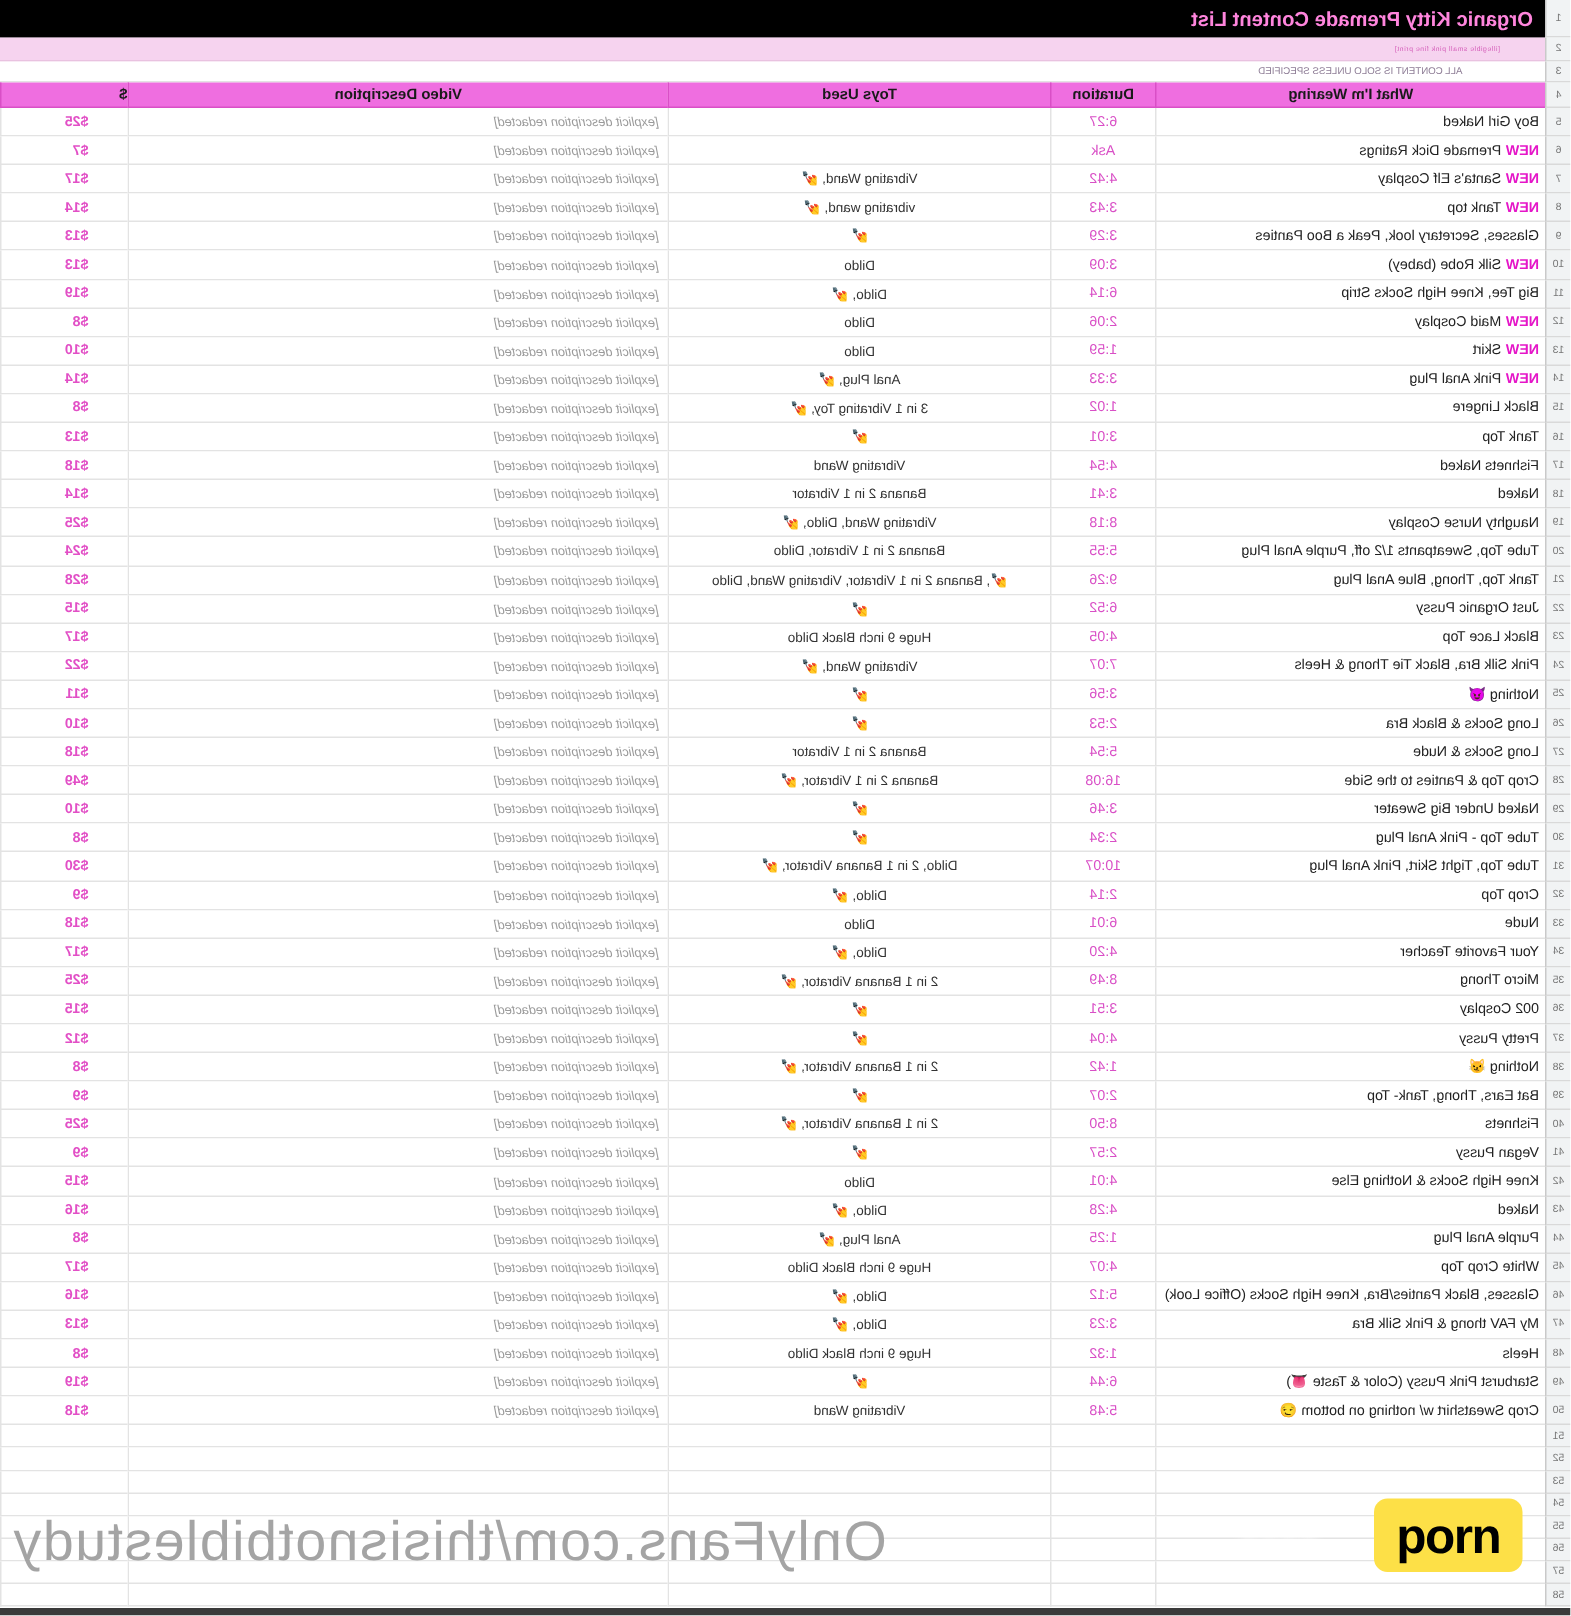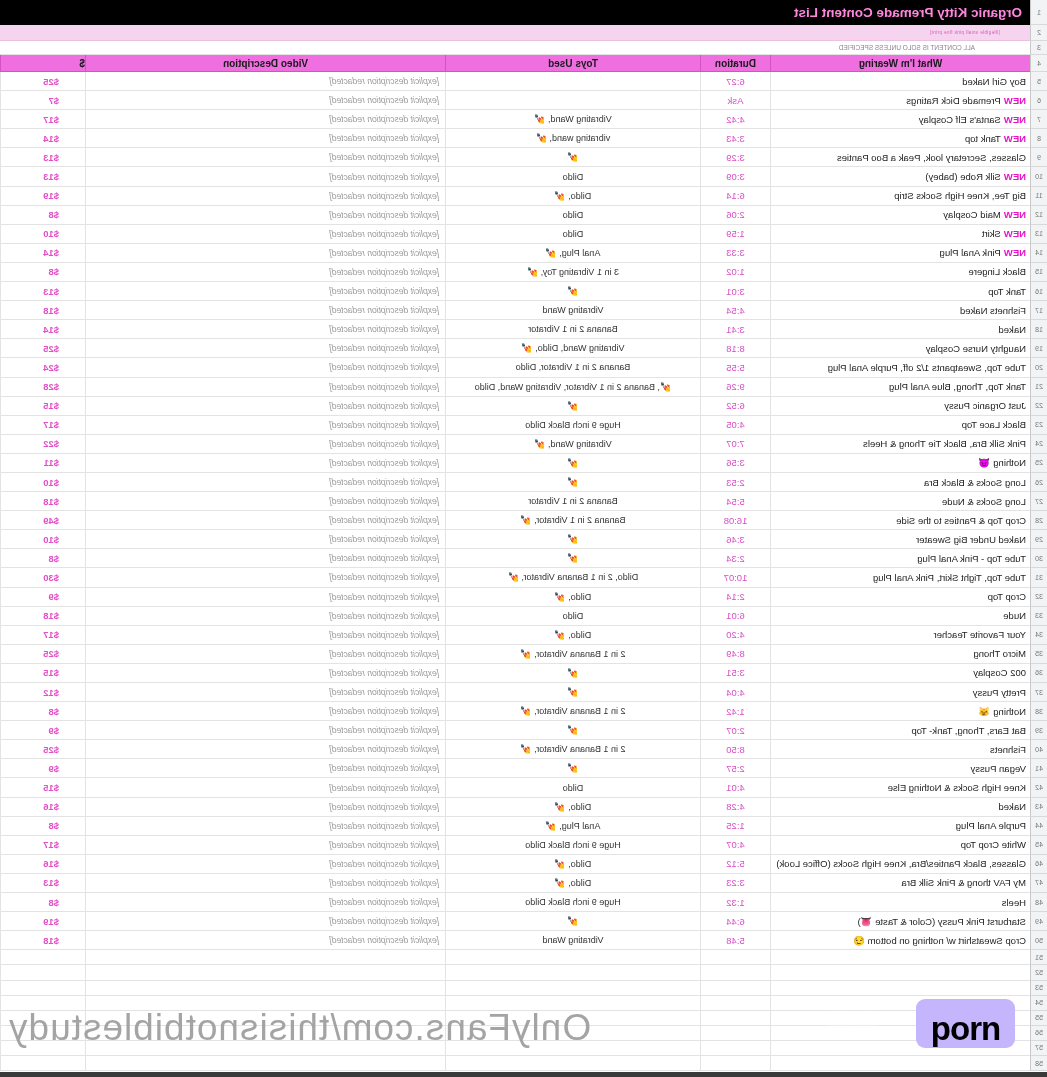--- a/index.html
+++ b/index.html
@@ -51,22 +51,22 @@
   .r-head .rn { background:#f1f3f4; }
 
   .new-tag { color:#e516c8; font-weight:bold; margin-right:3px; }
 
   .watermark { position:absolute; right:8px; bottom:28px; font-size:37px; color:#9b9b9b;
                letter-spacing:1px; opacity:.9; }
 
   .bottom-strip { position:absolute; left:0; bottom:0; width:1047px; height:5px; background:#3a3a3a; }
 
   
-  .logo { position:absolute; left:916px; top:999px; width:99px; height:49px; background:#c4b5fd;
-          border-radius:9px; display:flex; align-items:flex-end; justify-content:center; }
+  .logo { position:absolute; left:916px; top:999px; width:99px; height:49px; background:#fde047;
+          border-radius:9px; display:flex; align-items:center; justify-content:center; }
   .logo span { color:#000; font-weight:bold; font-size:33px; letter-spacing:-1px; }
   .blur-mark { position:absolute; left:826px; top:1008px; width:88px; height:30px;
                color:#fff; opacity:.55; filter:blur(3px); font-size:22px; font-weight:bold;
                overflow:hidden; }
 </style>
 </head>
 <body>
 
 <div id="stage">
   <div id="mirror">

